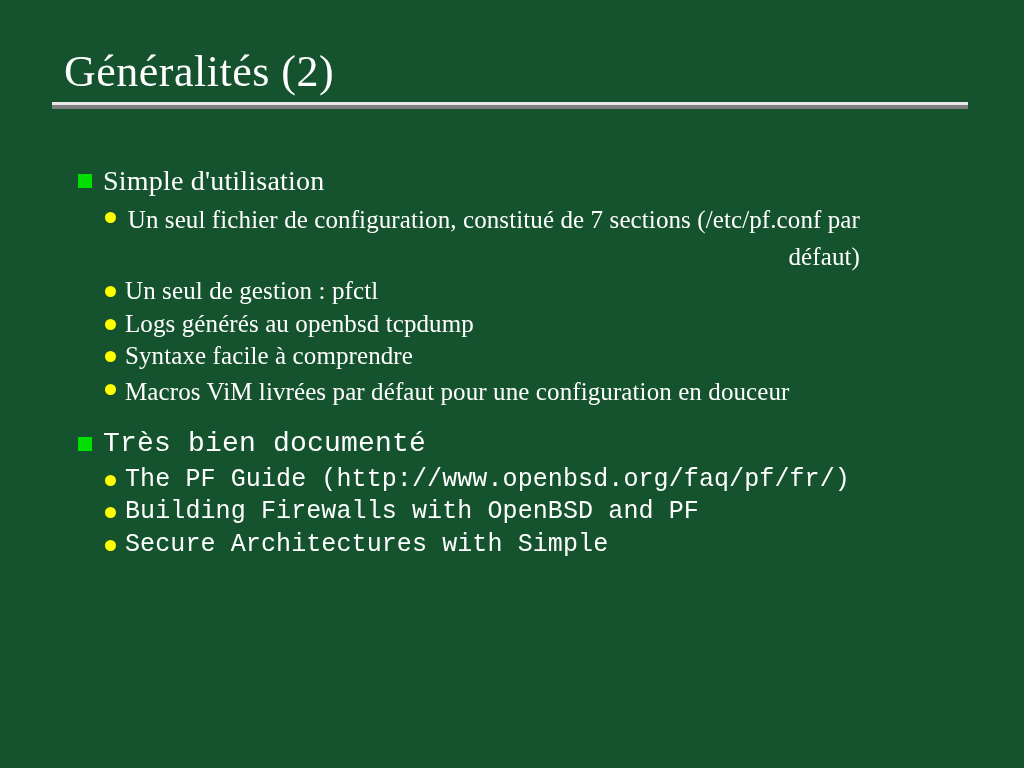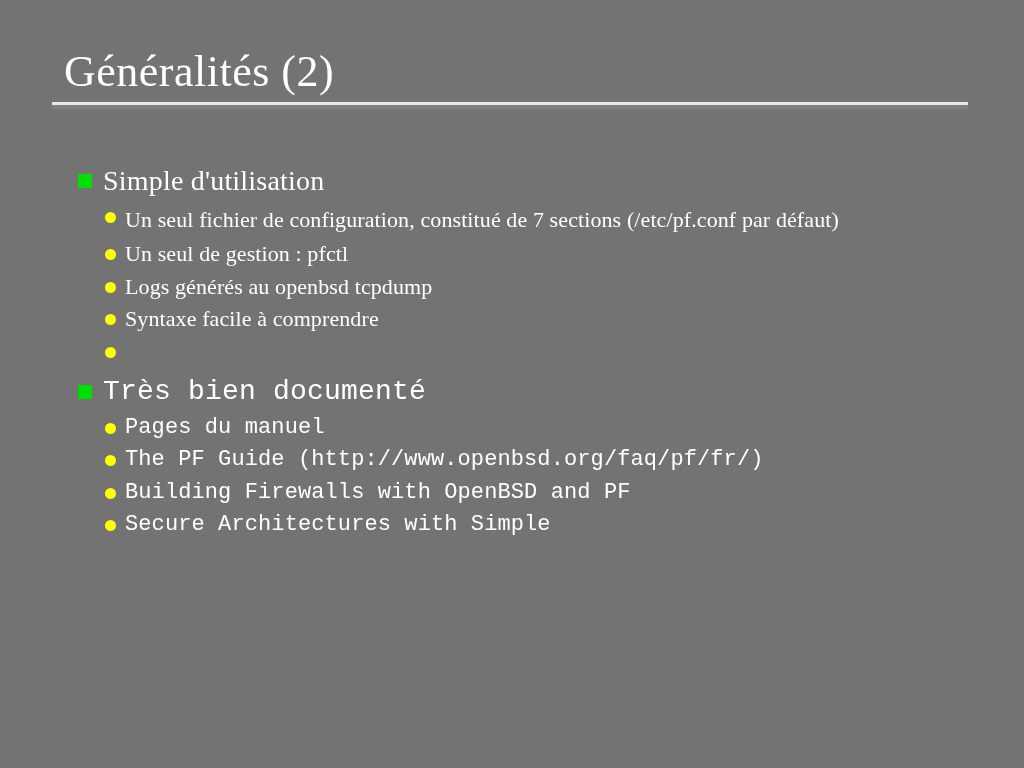--- a/index.html
+++ b/index.html
@@ -8,21 +8,21 @@
     padding: 0;
     background: #3a6ea5;
   }
   body {
     font-family: "Liberation Serif", "DejaVu Serif", serif;
   }
   .slide {
     position: relative;
     width: 1024px;
     height: 768px;
-    background: #737373;
+    background: #14532d;
     overflow: hidden;
     box-sizing: border-box;
   }
 
   
   .title-block {
     position: absolute;
     left: 52px;
     top: 48px;
     width: 916px;
@@ -113,21 +113,21 @@
   .l2 .bullet-dot {
     flex: 0 0 auto;
     width: 11px;
     height: 11px;
     border-radius: 50%;
     background: #ffff00;
     margin-top: 11px;
     margin-right: 9px;
   }
   .l2 .l2-text {
-    font-size: 22px;
+    font-size: 25px;
     line-height: 32.5px;
     color: #ffffff;
     letter-spacing: 0.1px;
     max-width: 760px;
   }
   .l2.wrap .l2-text {
     line-height: 37px;
     max-width: 735px;
   }
 </style>
@@ -163,36 +163,33 @@
         <li class="l2">
           <span class="bullet-dot"></span>
           <span class="l2-text">Logs générés au openbsd tcpdump</span>
         </li>
         <li class="l2">
           <span class="bullet-dot"></span>
           <span class="l2-text">Syntaxe facile à comprendre</span>
         </li>
         <li class="l2 wrap">
           <span class="bullet-dot"></span>
+          <span class="l2-text">Macros ViM livrées par défaut pour une configuration en douceur</span>
         </li>
       </ul>
     </div>
 
     <div class="section">
       <div class="l1">
         <span class="bullet-square"></span>
         <span class="l1-text">Très bien documenté</span>
       </div>
       <ul class="l2-list">
         <li class="l2">
           <span class="bullet-dot"></span>
-          <span class="l2-text">Pages du manuel</span>
-        </li>
-        <li class="l2">
-          <span class="bullet-dot"></span>
           <span class="l2-text">The PF Guide (http://www.openbsd.org/faq/pf/fr/)</span>
         </li>
         <li class="l2">
           <span class="bullet-dot"></span>
           <span class="l2-text">Building Firewalls with OpenBSD and PF</span>
         </li>
         <li class="l2">
           <span class="bullet-dot"></span>
           <span class="l2-text">Secure Architectures with Simple</span>
         </li>

